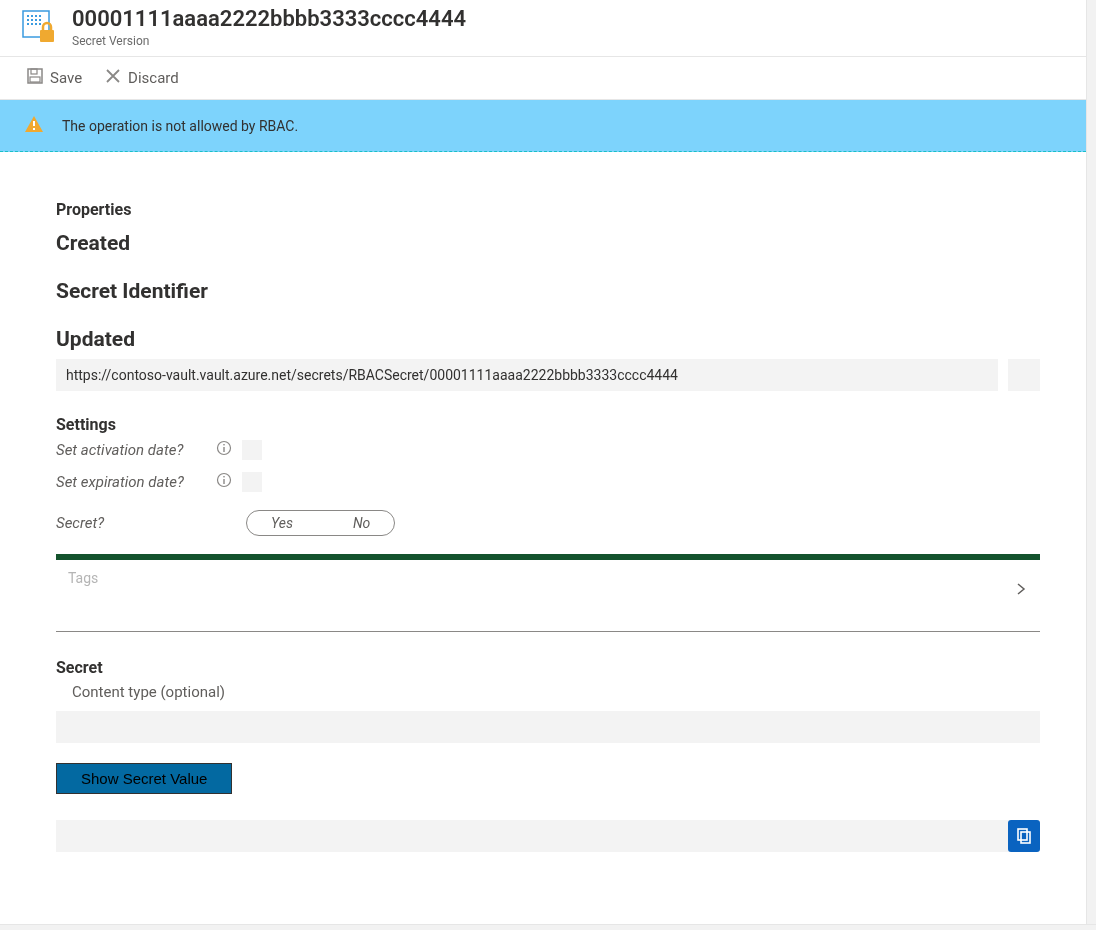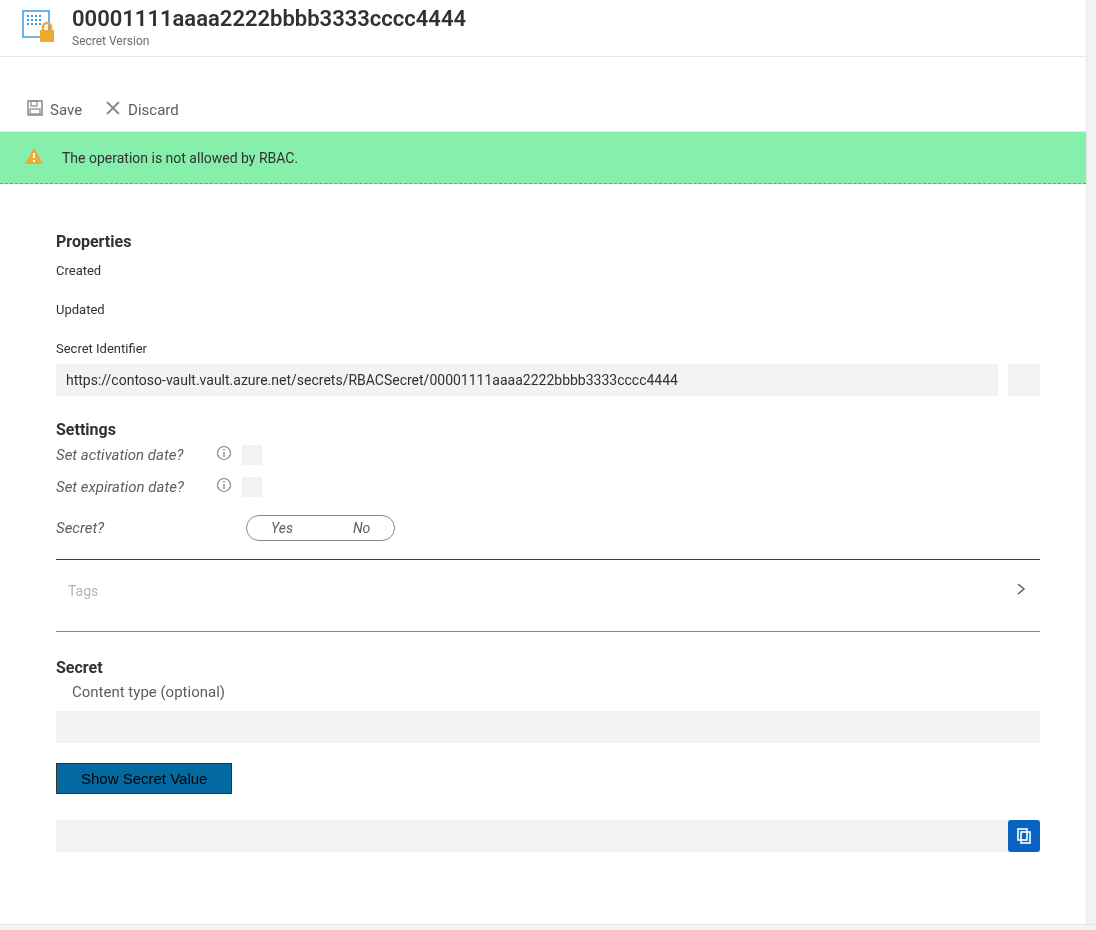--- a/index.html
+++ b/index.html
@@ -50,27 +50,26 @@
     color: #605e5c;
     font-size: 15px;
   }
   .cmdbtn {
     display: inline-flex;
     align-items: center;
     gap: 6px;
     padding: 2px 8px;
     color: #605e5c;
     cursor: default;
-    margin-top: 32px;
   }
   .cmdbtn svg { width: 18px; height: 18px; }
 
   
   .banner {
-    background: #86efac;
+    background: #7dd3fc;
     border-bottom: 1px dashed #19c0c8;
     padding: 14px 24px;
     font-size: 14px;
     color: #323130;
     display: flex;
     align-items: center;
     gap: 18px;
   }
   .banner .warnicon svg { width: 20px; height: 20px; }
 
@@ -78,22 +77,22 @@
   .content {
     padding: 48px 56px 0 56px;
   }
   .section-title {
     font-size: 16px;
     font-weight: 700;
     margin: 0 0 6px 0;
     color: #323130;
   }
   .prop-label {
-    font-weight: 400;
-    font-size: 13px;
+    font-weight: 700;
+    font-size: 21px;
     margin-top: 12px;
     margin-bottom: 4px;
   }
   .ro-field {
     background: #f3f3f3;
     height: 32px;
     line-height: 32px;
     padding: 0 10px;
     font-size: 14px;
     color: #323130;
@@ -135,27 +134,27 @@
     margin-left: 0px;
     gap: 12px;
   }
   .pill-opt {
     padding: 4px 24px;
     font-size: 14px;
     color: #605e5c;
   }
 
   .tags-block {
-    border-top: 1px solid #14532d;
+    border-top: 6px solid #14532d;
     border-bottom: 1px solid #8a8886;
     margin-top: 18px;
     padding: 10px 12px 32px 12px;
     display: flex;
     justify-content: space-between;
-    align-items: flex-end;
+    align-items: flex-start;
     color: #b5b5b5;
     font-size: 14px;
     gap: 20px;
   }
   .tags-block .chev { margin-top: 12px; }
   .tags-block .chev svg { width: 14px; height: 14px; stroke: #605e5c; }
 
   .secret-sec { margin-top: 26px; }
   .content-type-label { color: #605e5c; font-size: 15px; margin-top: 4px; margin-left: 16px;}
   .disabled-box {
@@ -270,22 +269,22 @@
         <rect x="9" y="14" width="2" height="2" fill="#ffffff"></rect>
       </svg>
   </span>
   <span>The operation is not allowed by RBAC.</span>
 </div>
 
 <div class="content">
 
   <div class="section-title">Properties</div>
   <div class="prop-label">Created</div>
+  <div class="prop-label" style="margin-top:24px">Secret Identifier</div>
   <div class="prop-label" style="margin-top:24px">Updated</div>
-  <div class="prop-label" style="margin-top:24px">Secret Identifier</div>
   <div class="ro-row">
     <div class="ro-field">https://contoso-vault.vault.azure.net/secrets/RBACSecret/00001111aaaa2222bbbb3333cccc4444</div>
     <div class="copy-small"></div>
   </div>
 
   <div class="section-title">Settings</div>
 
   <div class="setting-row">
     <span class="setting-label">Set activation date?</span>
     <span class="info-icon">

